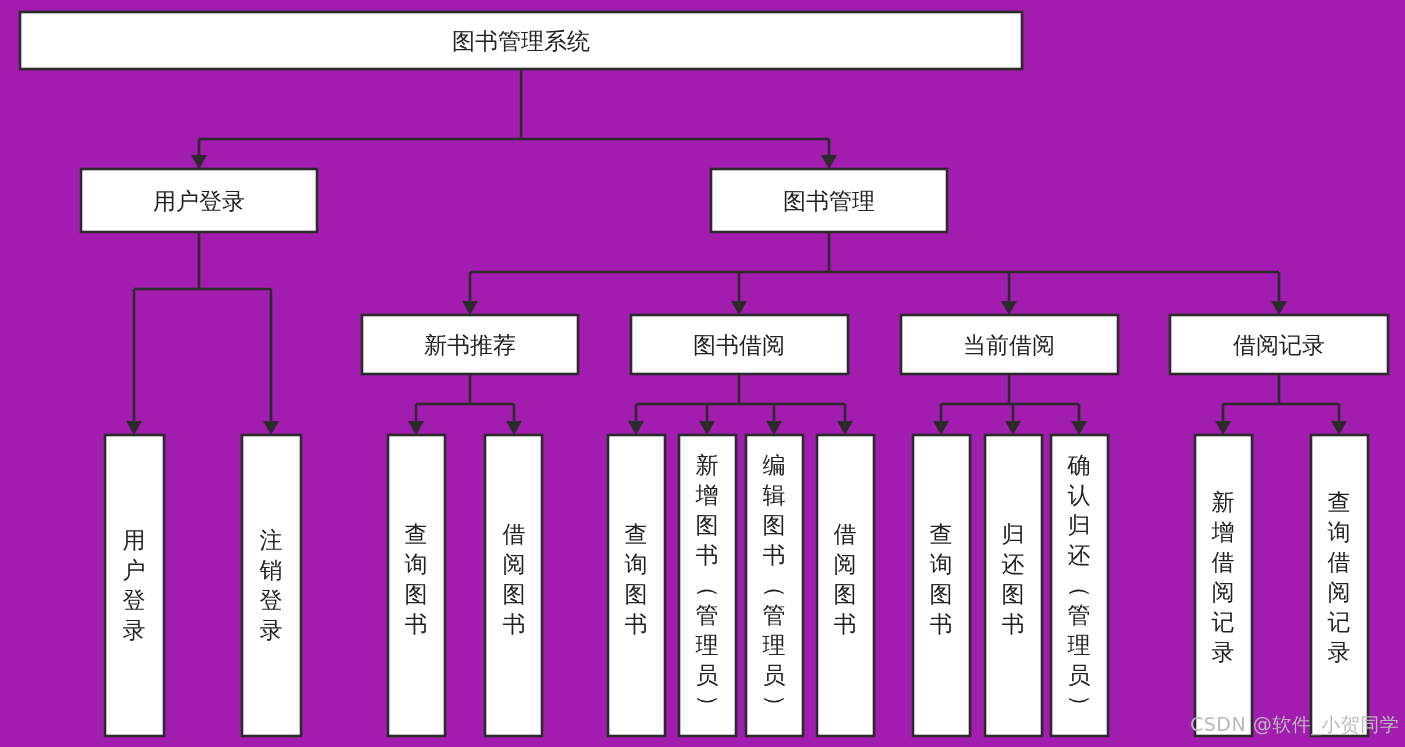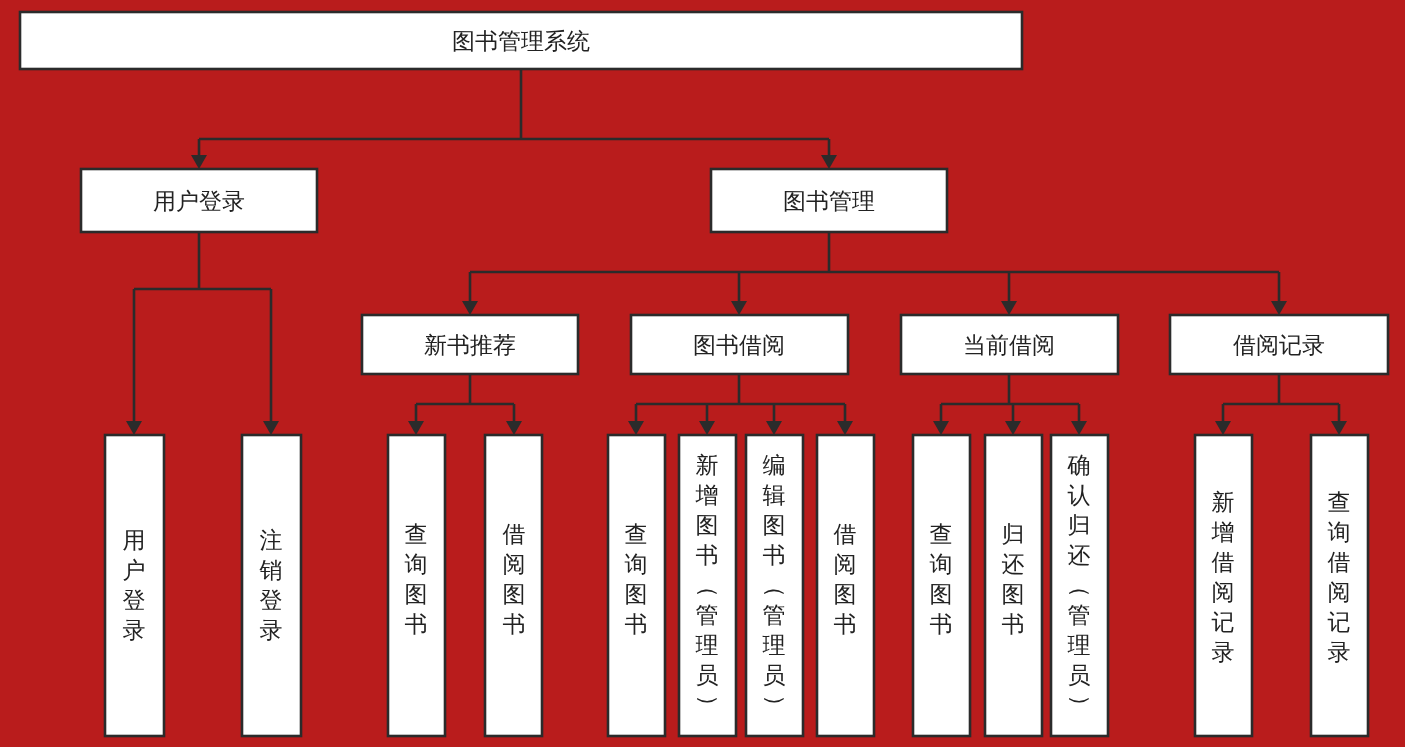--- a/index.html
+++ b/index.html
@@ -8,21 +8,21 @@
     padding: 0;
     background: #ffffff;
   }
   body {
     font-family: "DejaVu Sans", "Liberation Sans", sans-serif;
   }
   #diagram-root {
     position: relative;
     width: 1405px;
     height: 747px;
-    background: #b91c1c;
+    background: #a21caf;
     overflow: hidden;
   }
   svg#flow-svg {
     position: absolute;
     left: 0;
     top: 0;
     width: 1405px;
     height: 747px;
     display: block;
   }
@@ -219,14 +219,15 @@
         <text class="node-label-v" x="1223"><tspan x="1223" y="503" dominant-baseline="middle">新</tspan><tspan x="1223" y="533" dominant-baseline="middle">增</tspan><tspan x="1223" y="563" dominant-baseline="middle">借</tspan><tspan x="1223" y="593" dominant-baseline="middle">阅</tspan><tspan x="1223" y="623" dominant-baseline="middle">记</tspan><tspan x="1223" y="653" dominant-baseline="middle">录</tspan></text>
       </g>
 
       <g>
         <rect class="node-rect" x="1311" y="435" width="57" height="301"></rect>
         <text class="node-label-v" x="1339"><tspan x="1339" y="503" dominant-baseline="middle">查</tspan><tspan x="1339" y="533" dominant-baseline="middle">询</tspan><tspan x="1339" y="563" dominant-baseline="middle">借</tspan><tspan x="1339" y="593" dominant-baseline="middle">阅</tspan><tspan x="1339" y="623" dominant-baseline="middle">记</tspan><tspan x="1339" y="653" dominant-baseline="middle">录</tspan></text>
       </g>
     </g>
   </svg>
 
+  <div class="watermark-text">CSDN @软件_小贺同学</div>
 
 </div>
 
 </body></html>

